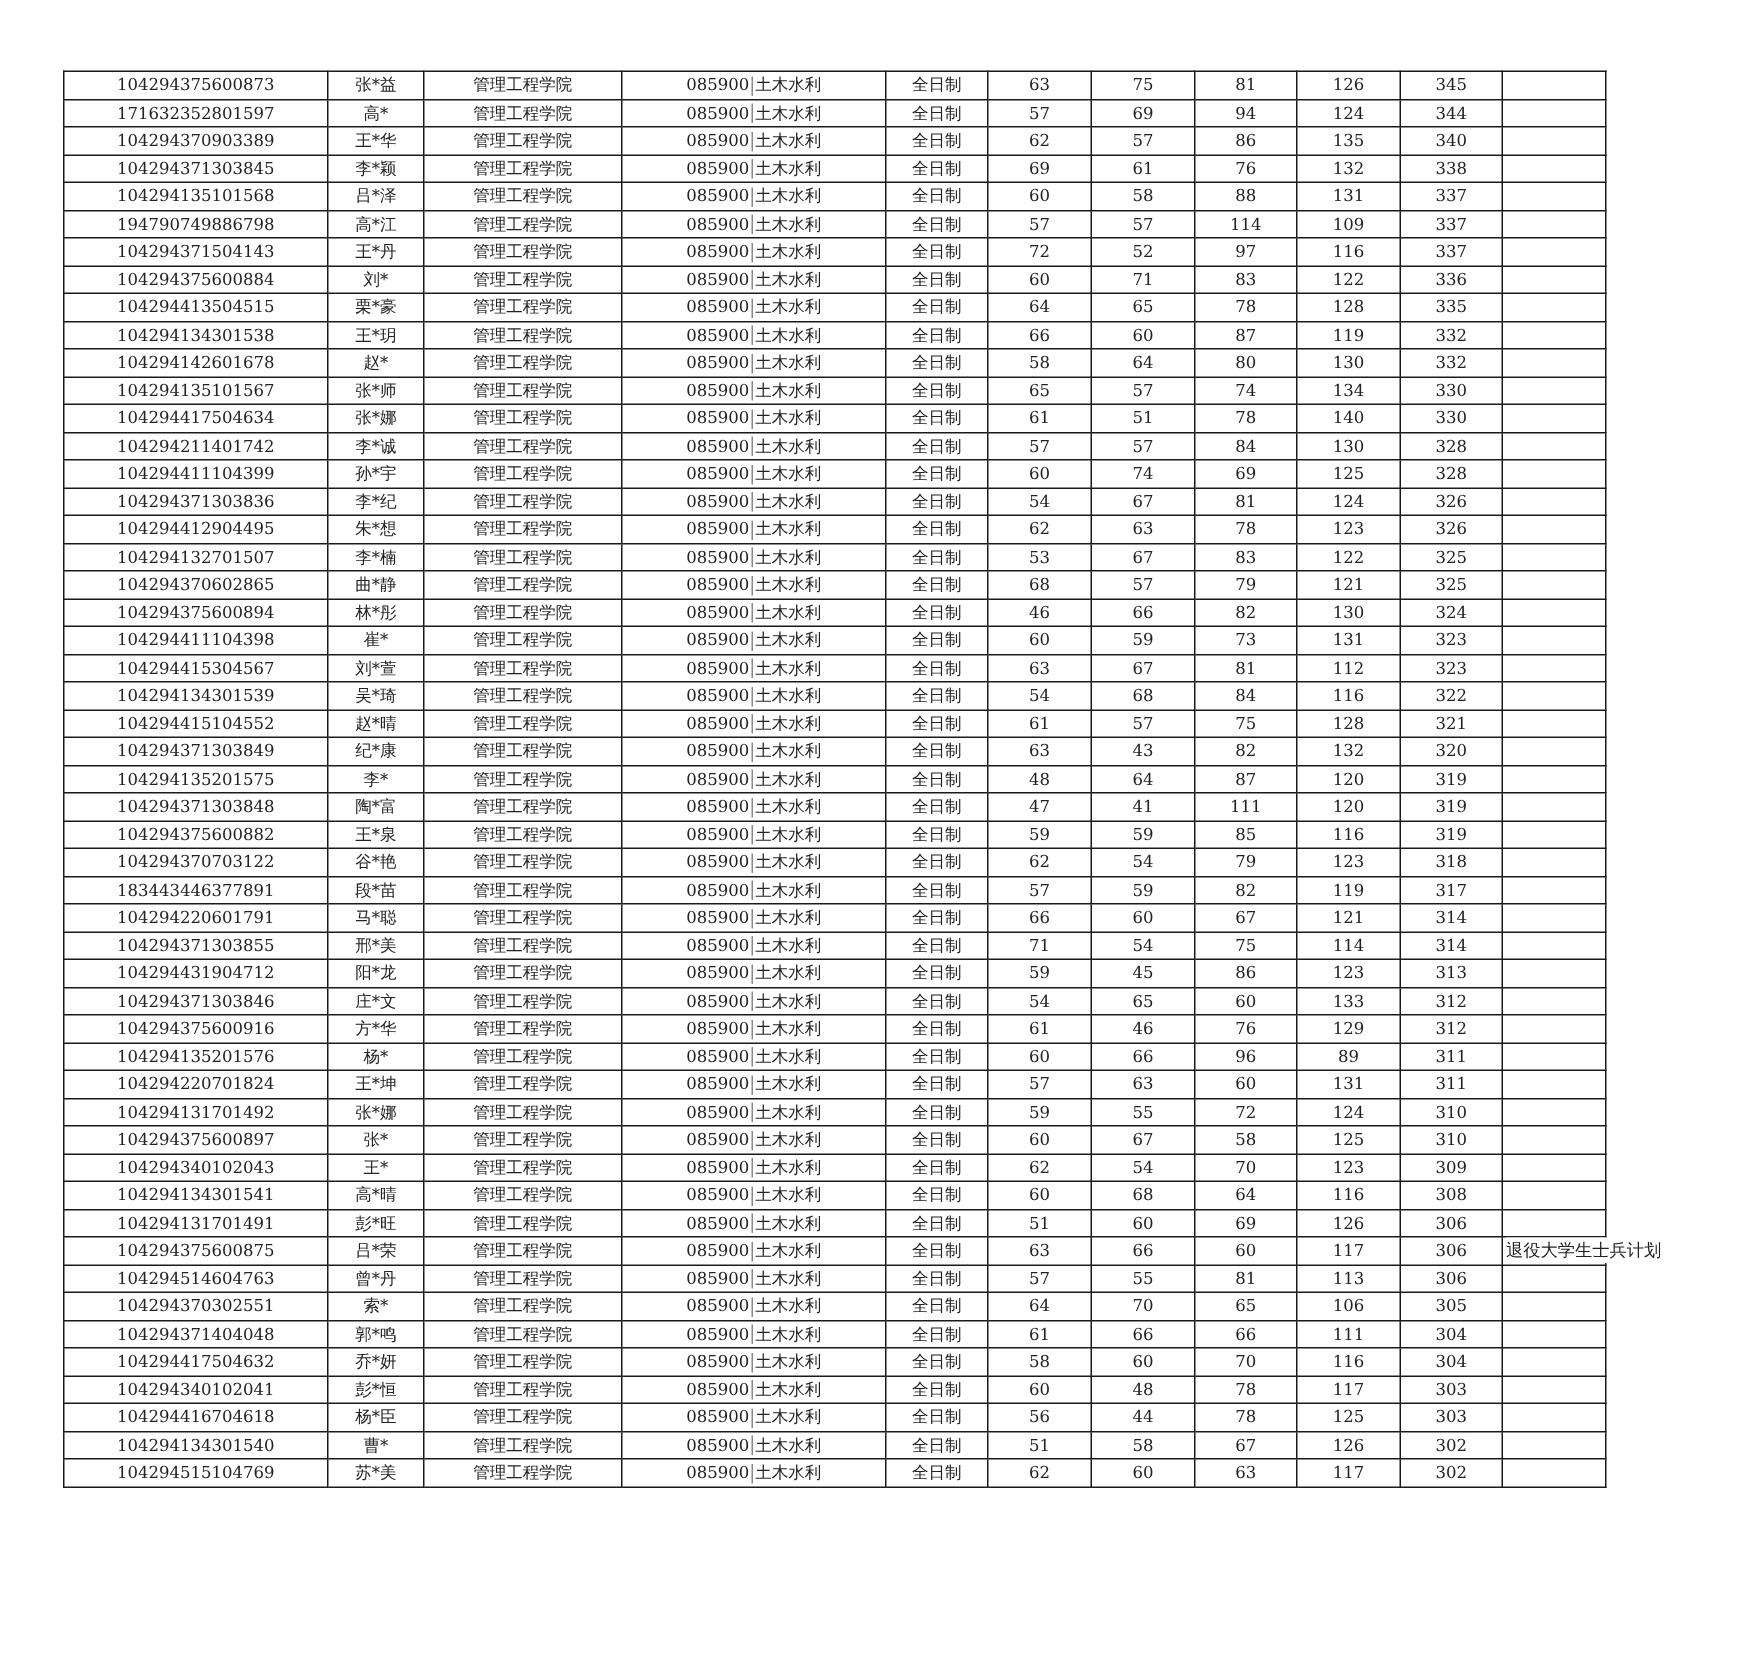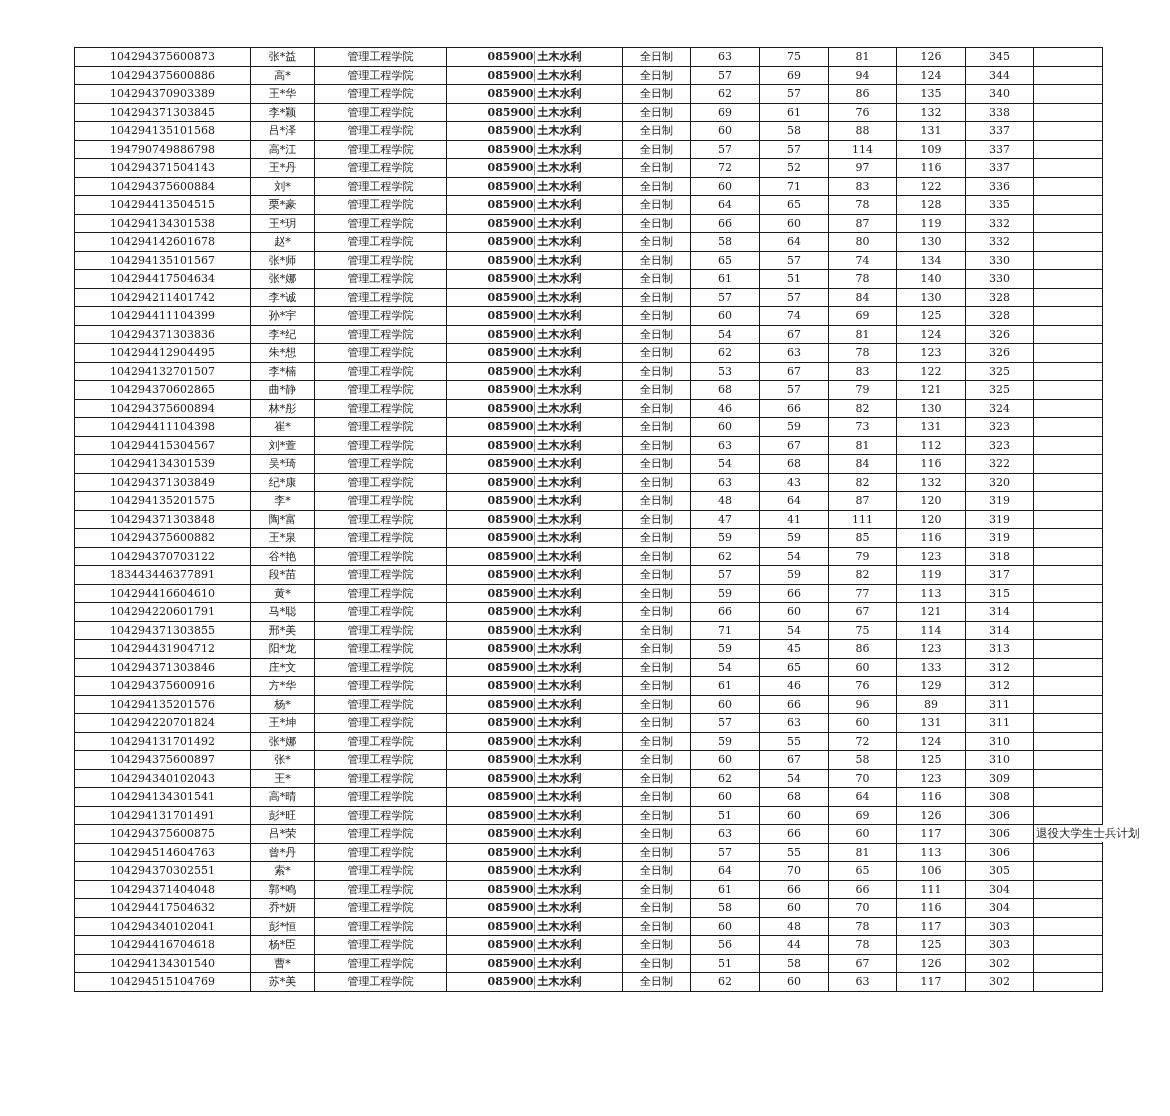--- a/index.html
+++ b/index.html
@@ -1,22 +1,22 @@
 <!DOCTYPE html>
 <html><head>
 <meta charset="utf-8">
 <style>
   html, body { margin: 0; padding: 0; background: #ffffff; }
   body { width: 1170px; height: 1116px; position: relative; overflow: hidden;
          font-family: "DejaVu Serif", "Liberation Serif", serif; color: #222; }
-  #sheet { position: absolute; left: 74px; top: 47px; border-collapse: collapse;
+  #sheet { position: absolute; left: 42px; top: 47px; border-collapse: collapse;
            table-layout: fixed; font-size: 11px; }
   #sheet td { border: 1px solid #1a1a1a; height: 17.5px; padding: 0; text-align: center;
               white-space: nowrap; line-height: 17px; overflow: visible; }
-  #sheet td.major { text-align: center; font-weight: bold; }
+  #sheet td.major { text-align: center; }
   #sheet td.note { text-align: center; position: relative; }
   #sheet td.note span { position: absolute; left: 2px; top: 0; white-space: nowrap; background: #fff; font-size: 11.5px; }
   .sep { display: inline-block; width: 1px; height: 13px; background: #888; vertical-align: middle; margin: 0 2px 0 1px; }
 </style>
 </head>
 <body>
 
 <table id="sheet">
   <colgroup>
     <col style="width:176px">
@@ -40,21 +40,21 @@
     <td>全日制</td>
     <td>63</td>
     <td>75</td>
     <td>81</td>
     <td>126</td>
     <td>345</td>
     <td class="note"></td>
   </tr>
 
   <tr>
-    <td>104294375600886</td>
+    <td>171632352801597</td>
     <td>高*</td>
     <td>管理工程学院</td>
     <td class="major"><span>085900</span><span class="sep"></span><span>土木水利</span></td>
     <td>全日制</td>
     <td>57</td>
     <td>69</td>
     <td>94</td>
     <td>124</td>
     <td>344</td>
     <td class="note"></td>
@@ -347,20 +347,33 @@
     <td class="major"><span>085900</span><span class="sep"></span><span>土木水利</span></td>
     <td>全日制</td>
     <td>54</td>
     <td>68</td>
     <td>84</td>
     <td>116</td>
     <td>322</td>
     <td class="note"></td>
   </tr>
 
+  <tr>
+    <td>104294415104552</td>
+    <td>赵*晴</td>
+    <td>管理工程学院</td>
+    <td class="major"><span>085900</span><span class="sep"></span><span>土木水利</span></td>
+    <td>全日制</td>
+    <td>61</td>
+    <td>57</td>
+    <td>75</td>
+    <td>128</td>
+    <td>321</td>
+    <td class="note"></td>
+  </tr>
 
   <tr>
     <td>104294371303849</td>
     <td>纪*康</td>
     <td>管理工程学院</td>
     <td class="major"><span>085900</span><span class="sep"></span><span>土木水利</span></td>
     <td>全日制</td>
     <td>63</td>
     <td>43</td>
     <td>82</td>
@@ -432,33 +445,20 @@
     <td class="major"><span>085900</span><span class="sep"></span><span>土木水利</span></td>
     <td>全日制</td>
     <td>57</td>
     <td>59</td>
     <td>82</td>
     <td>119</td>
     <td>317</td>
     <td class="note"></td>
   </tr>
 
-  <tr>
-    <td>104294416604610</td>
-    <td>黄*</td>
-    <td>管理工程学院</td>
-    <td class="major"><span>085900</span><span class="sep"></span><span>土木水利</span></td>
-    <td>全日制</td>
-    <td>59</td>
-    <td>66</td>
-    <td>77</td>
-    <td>113</td>
-    <td>315</td>
-    <td class="note"></td>
-  </tr>
 
   <tr>
     <td>104294220601791</td>
     <td>马*聪</td>
     <td>管理工程学院</td>
     <td class="major"><span>085900</span><span class="sep"></span><span>土木水利</span></td>
     <td>全日制</td>
     <td>66</td>
     <td>60</td>
     <td>67</td>

